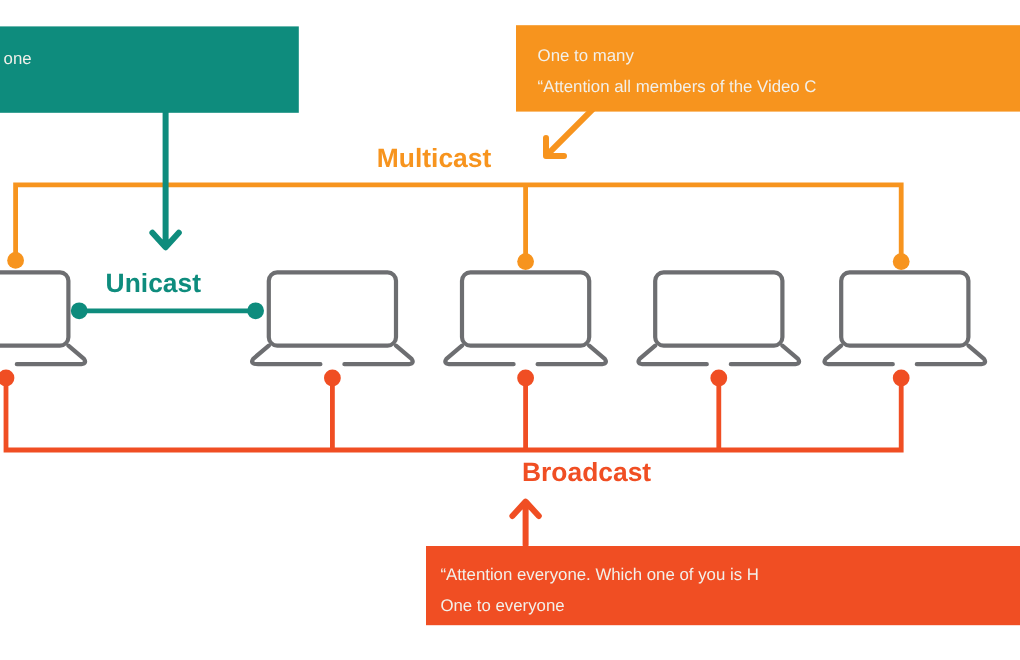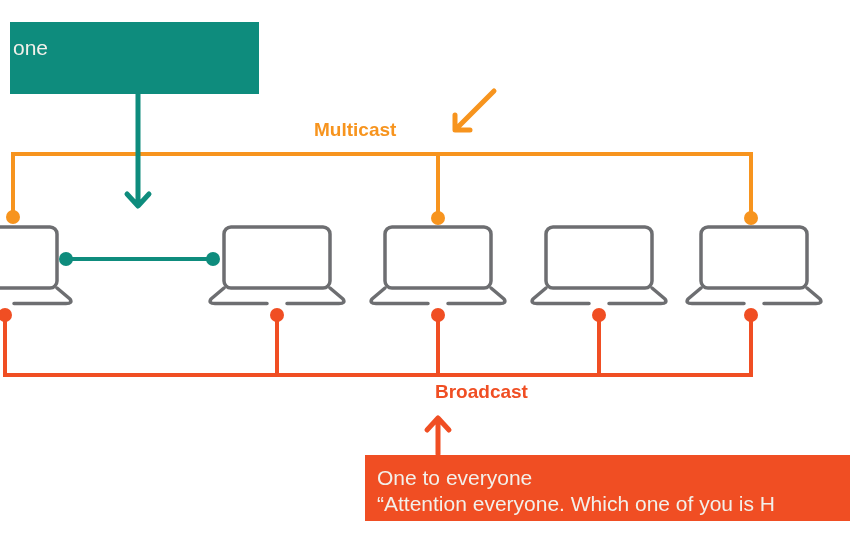--- a/index.html
+++ b/index.html
@@ -8,27 +8,27 @@
   }
   html,body{margin:0;padding:0;}
   body{font-family:"Liberation Sans","DejaVu Sans",sans-serif;background:#e9e9e9;}
   .canvas{
     position:relative;width:850px;height:550px;overflow:hidden;
     background:var(--background);
   }
   .canvas svg{position:absolute;left:0;top:0;z-index:1;}
   .callout{
     position:absolute;z-index:2;color:var(--box-text);
-    font-size:21px;line-height:26px;white-space:nowrap;overflow:hidden;margin-left:10px;
+    font-size:14px;line-height:26px;white-space:nowrap;overflow:hidden;
   }
   .callout.teal{background:var(--teal);}
   .callout.orange{background:var(--orange);}
   .callout.red{background:var(--red);}
   .cast-label{
-    position:absolute;z-index:3;font-size:19px;font-weight:bold;white-space:nowrap;
+    position:absolute;z-index:3;font-size:22px;font-weight:bold;white-space:nowrap;
   }
   .lbl-orange{color:var(--orange);}
   .lbl-teal{color:var(--teal);}
   .lbl-red{color:var(--red);margin-left:12px;}
 
   
   .screen{fill:#ffffff;stroke:var(--laptop-gray);stroke-width:3.5;}
   .base{fill:none;stroke:var(--laptop-gray);stroke-width:3.5;stroke-linecap:round;stroke-linejoin:round;}
   .line-orange{fill:none;stroke:var(--orange);stroke-width:4;}
   .line-teal{fill:none;stroke:var(--teal);stroke-width:4;}
@@ -81,22 +81,27 @@
 
     <path class="arrow-orange" d="M 494 91 L 458 127 M 470 130 L 455 130 L 455 115"></path>
 
     <path class="arrow-red" d="M 438 454 L 438 424 M 427 430 L 438 418 L 449 430"></path>
   </svg>
 
   <div class="callout teal" style="left:0;top:22px;width:249px;height:72px;padding:13px 0 0 3px;box-sizing:border-box;">
     <div>one</div>
   </div>
 
+  <div class="callout orange" style="left:430px;top:21px;width:420px;height:72px;padding:12px 0 0 18px;box-sizing:border-box;">
+    <div>One to many</div>
+    <div>“Attention all members of the Video C</div>
+  </div>
 
   <div class="callout red" style="left:355px;top:455px;width:495px;height:66px;padding:10px 0 0 12px;box-sizing:border-box;">
+    <div>“Attention everyone.  Which one of you is H</div>
     <div>One to everyone</div>
-    <div>“Attention everyone.  Which one of you is H</div>
   </div>
 
   <div class="cast-label lbl-orange" style="left:314px;top:119px;">Multicast</div>
+  <div class="cast-label lbl-teal" style="left:88px;top:223px;">Unicast</div>
   <div class="cast-label lbl-red" style="left:423px;top:381px;">Broadcast</div>
 
 </div>
 
 </body></html>

